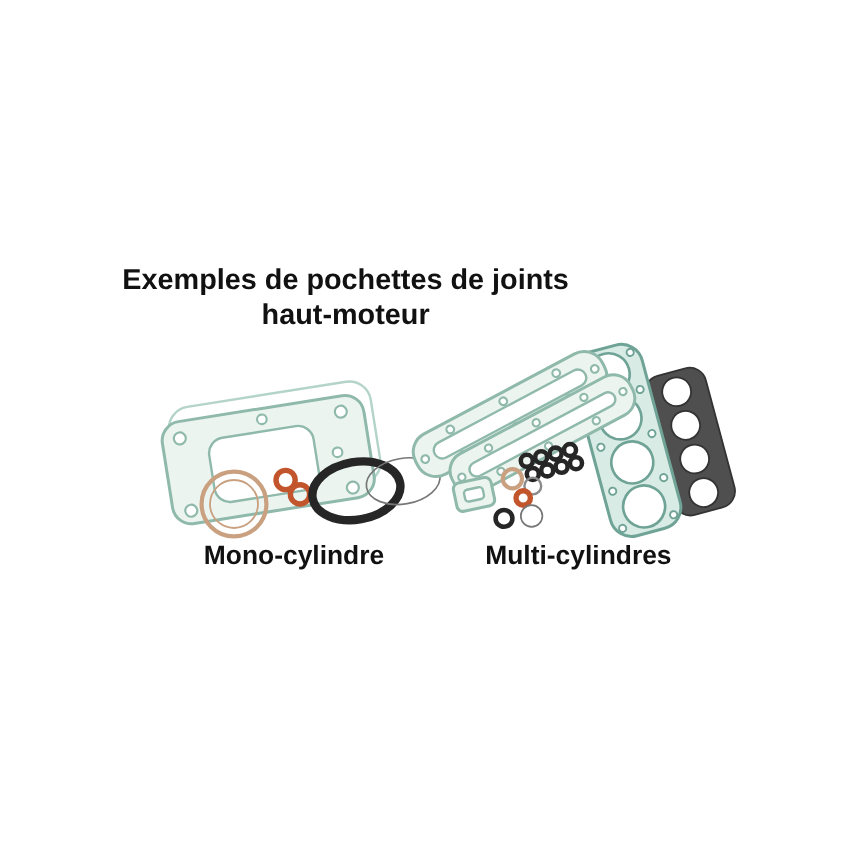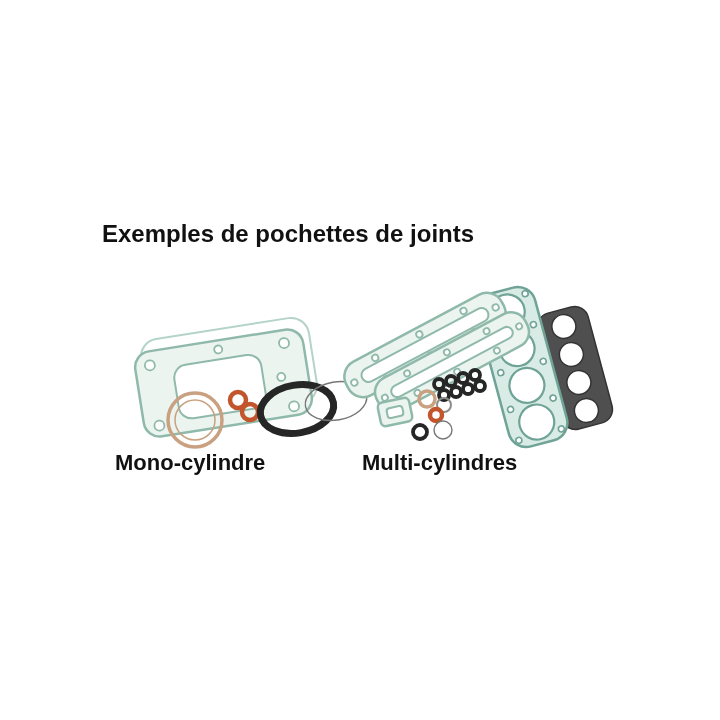--- a/index.html
+++ b/index.html
@@ -21,21 +21,21 @@
     width: 576px;
     text-align: center;
     color: #111111;
     font-weight: bold;
     font-size: 24px;
     line-height: 29px;
   }
   .caption {
     position: absolute;
     top: 450px;
-    text-align: left;
+    text-align: center;
     color: #111111;
     font-weight: bold;
     font-size: 22px;
   }
   .caption.mono { left: 115px; width: 260px; }
   .caption.multi { left: 362px; width: 240px; }
 
   svg.photo {
     position: absolute;
     top: 0;
@@ -94,20 +94,21 @@
   .ring-tan-thin{ fill: none; stroke: var(--paper-tan, #c9a181); stroke-width: 1.5; }
   .ring-thin    { fill: none; stroke: #777777; stroke-width: 1.4; }
   .ring-gray    { fill: none; stroke: #8b8b8b; stroke-width: 2; }
   .seal-black   { fill: none; stroke: var(--rubber-black, #262626); stroke-width: 3.8; }
 </style>
 </head>
 <body>
 
 <div class="title-block">
   <div>Exemples de pochettes de joints</div>
+  <div>haut-moteur</div>
 </div>
 
 <svg class="photo" width="720" height="720" viewBox="0 0 720 720" aria-hidden="true">
 
   <g>
 
     <g transform="translate(230,378) rotate(-9)">
       <rect class="gasket-ghost" x="-85" y="-50" width="170" height="86" rx="18"></rect>
     </g>
 

